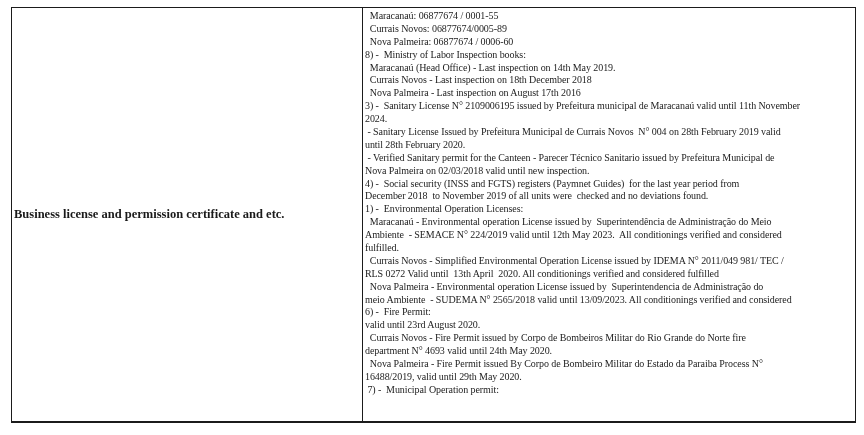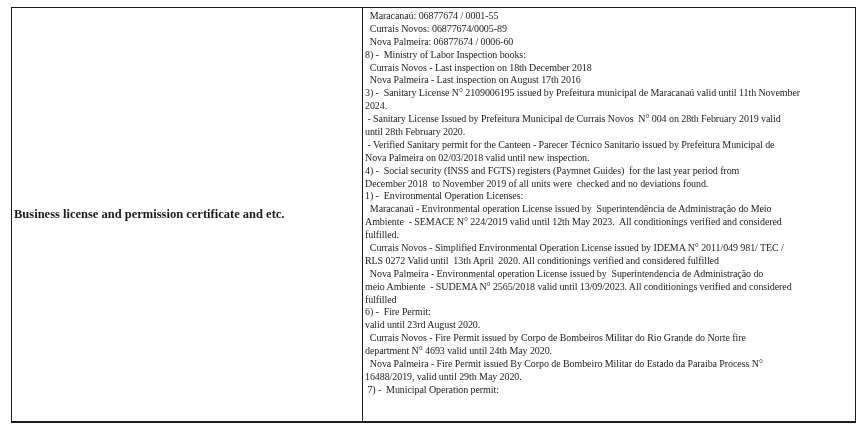--- a/index.html
+++ b/index.html
@@ -64,39 +64,39 @@
 <div class="page">
   <div class="doc-table">
     <div class="cell-left">
       <span>Business license and permission certificate and etc.</span>
     </div>
     <div class="cell-right">
         <div class="line">  Maracanaú: 06877674 / 0001-55</div>
         <div class="line">  Currais Novos: 06877674/0005-89</div>
         <div class="line">  Nova Palmeira: 06877674 / 0006-60</div>
         <div class="line">8) -  Ministry of Labor Inspection books:</div>
+        <div class="line">  Maracanaú (Head Office) - Last inspection on 14th May 2019.</div>
         <div class="line">  Currais Novos - Last inspection on 18th December 2018</div>
         <div class="line">  Nova Palmeira - Last inspection on August 17th 2016</div>
         <div class="line">3) -  Sanitary License N° 2109006195 issued by Prefeitura municipal de Maracanaú valid until 11th November</div>
         <div class="line">2024.</div>
         <div class="line"> - Sanitary License Issued by Prefeitura Municipal de Currais Novos  N° 004 on 28th February 2019 valid</div>
         <div class="line">until 28th February 2020.</div>
         <div class="line"> - Verified Sanitary permit for the Canteen - Parecer Técnico Sanitario issued by Prefeitura Municipal de</div>
         <div class="line">Nova Palmeira on 02/03/2018 valid until new inspection.</div>
         <div class="line">4) -  Social security (INSS and FGTS) registers (Paymnet Guides)  for the last year period from</div>
         <div class="line">December 2018  to November 2019 of all units were  checked and no deviations found.</div>
         <div class="line">1) -  Environmental Operation Licenses:</div>
         <div class="line">  Maracanaú - Environmental operation License issued by  Superintendência de Administração do Meio</div>
         <div class="line">Ambiente  - SEMACE N° 224/2019 valid until 12th May 2023.  All conditionings verified and considered</div>
         <div class="line">fulfilled.</div>
         <div class="line">  Currais Novos - Simplified Environmental Operation License issued by IDEMA N° 2011/049 981/ TEC /</div>
         <div class="line">RLS 0272 Valid until  13th April  2020. All conditionings verified and considered fulfilled</div>
         <div class="line">  Nova Palmeira - Environmental operation License issued by  Superintendencia de Administração do</div>
         <div class="line">meio Ambiente  - SUDEMA N° 2565/2018 valid until 13/09/2023. All conditionings verified and considered</div>
-        <div class="line">fulfilled</div>
         <div class="line">6) -  Fire Permit:</div>
         <div class="line">valid until 23rd August 2020.</div>
         <div class="line">  Currais Novos - Fire Permit issued by Corpo de Bombeiros Militar do Rio Grande do Norte fire</div>
         <div class="line">department N° 4693 valid until 24th May 2020.</div>
         <div class="line">  Nova Palmeira - Fire Permit issued By Corpo de Bombeiro Militar do Estado da Paraiba Process N°</div>
         <div class="line">16488/2019, valid until 29th May 2020.</div>
         <div class="line"> 7) -  Municipal Operation permit:</div>
       </div>
   </div>
 </div>

